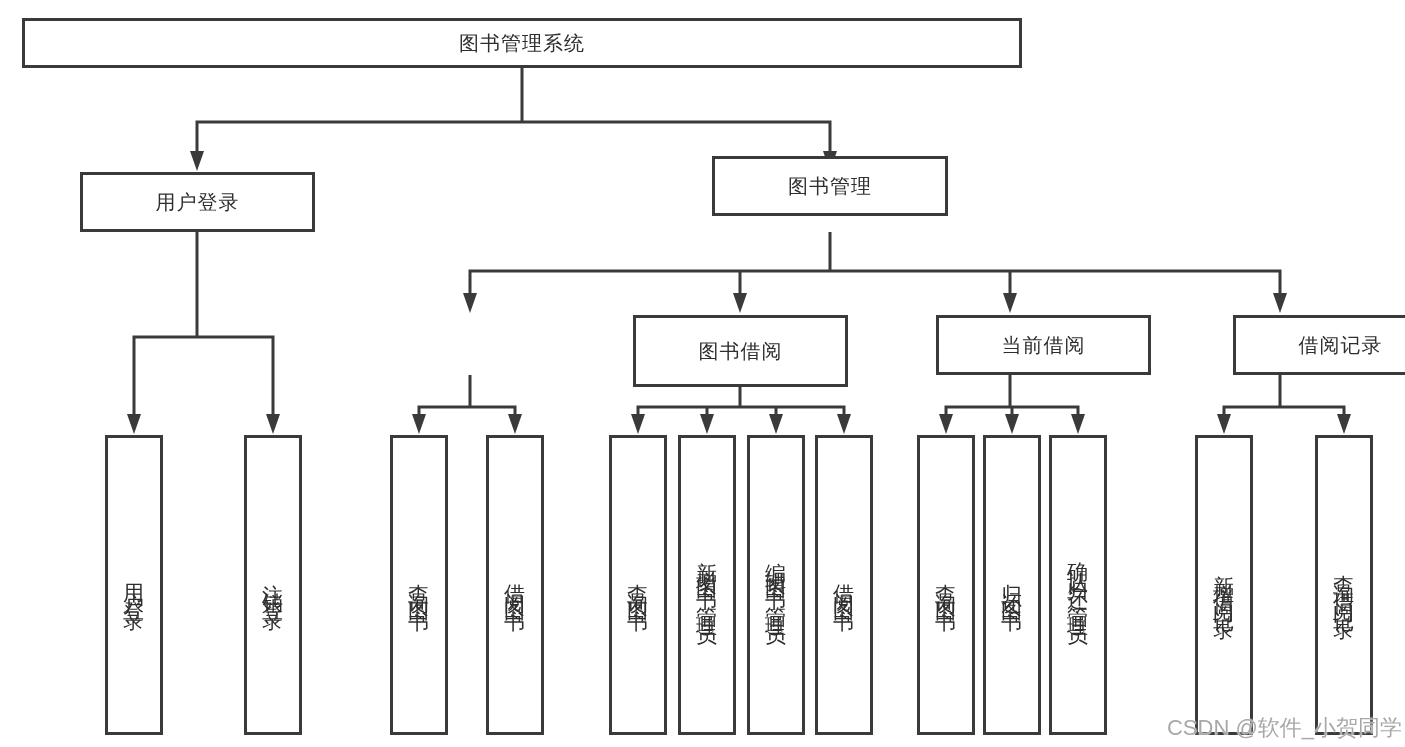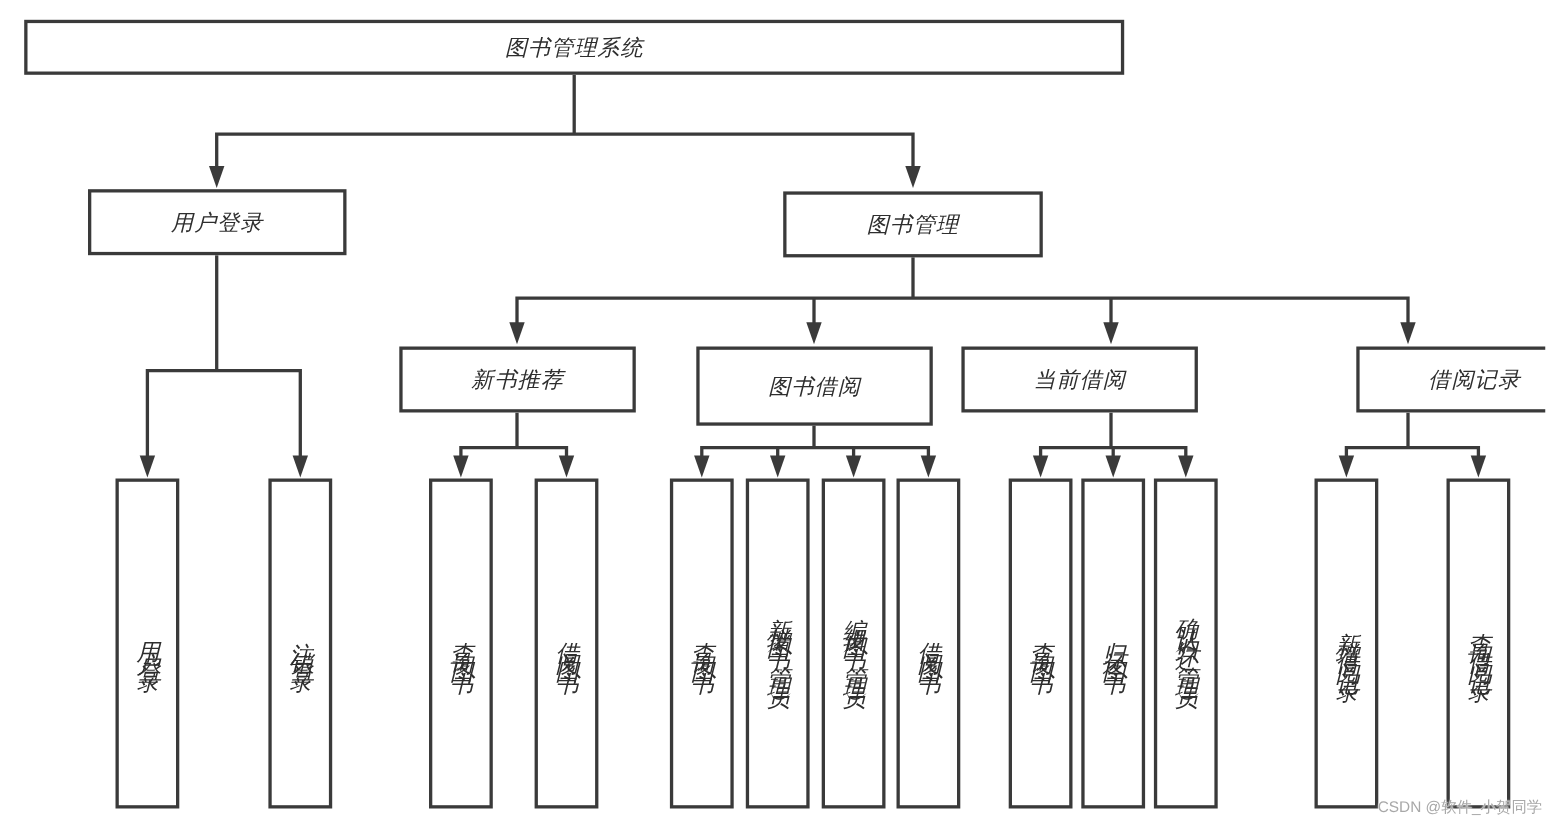--- a/index.html
+++ b/index.html
@@ -24,39 +24,38 @@
   .node {
     position: absolute;
     box-sizing: border-box;
     background: #ffffff;
     border: 3px solid #3a3a3a;
     color: #2e2e2e;
     display: flex;
     align-items: center;
     justify-content: center;
     z-index: 2;
-    font-style: italic;
   }
   .node.h {
     font-size: 20px;
     letter-spacing: 1px;
   }
   .node.v span {
     writing-mode: vertical-rl;
     text-orientation: mixed;
     font-size: 21px;
     letter-spacing: 9px;
     line-height: 1;
     white-space: nowrap;
   }
   .watermark {
     position: absolute;
     right: 3px;
     bottom: 4px;
-    font-size: 14px;
+    font-size: 22px;
     color: #a8a8a8;
     text-shadow: 0 0 2px #ffffff, 0 0 1px #ffffff;
     z-index: 3;
     white-space: nowrap;
   }
 </style>
 </head>
 <body>
 
 <div id="stage">
@@ -113,31 +112,28 @@
     </g>
   </svg>
 
   <div class="node h" style="left:22px; top:18px; width:1000px; height:50px">
     <span>图书管理系统</span>
   </div>
 
   <div class="node h" style="left:80px; top:172px; width:235px; height:60px">
     <span>用户登录</span>
   </div>
-  <div class="node h" style="left:712px; top:174px; width:236px; height:60px">
+  <div class="node h" style="left:712px; top:156px; width:236px; height:60px">
     <span>图书管理</span>
   </div>
 
-  <div class="node h" style="left:363px; top:315px; width:215px; height:60px">
-    <span>新书推荐</span>
-  </div>
   <div class="node h" style="left:633px; top:315px; width:215px; height:72px">
     <span>图书借阅</span>
   </div>
-  <div class="node h" style="left:874px; top:315px; width:215px; height:60px">
+  <div class="node h" style="left:936px; top:315px; width:215px; height:60px">
     <span>当前借阅</span>
   </div>
   <div class="node h" style="left:1233px; top:315px; width:215px; height:60px">
     <span>借阅记录</span>
   </div>
 
   <div class="node v" style="left:105px; top:435px; width:58px; height:300px">
     <span>用户登录</span>
   </div>
   <div class="node v" style="left:244px; top:435px; width:58px; height:300px">

